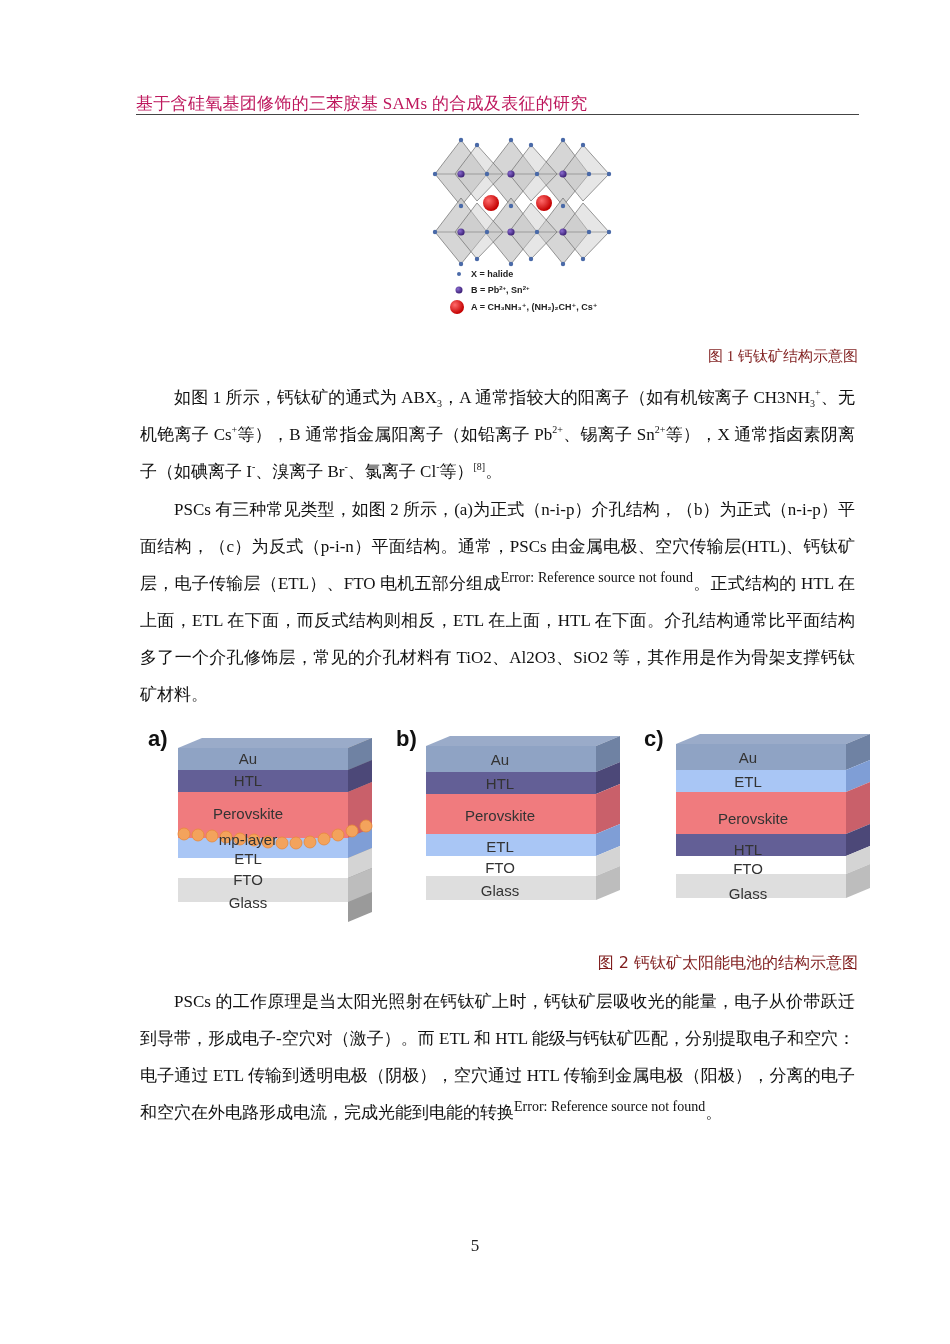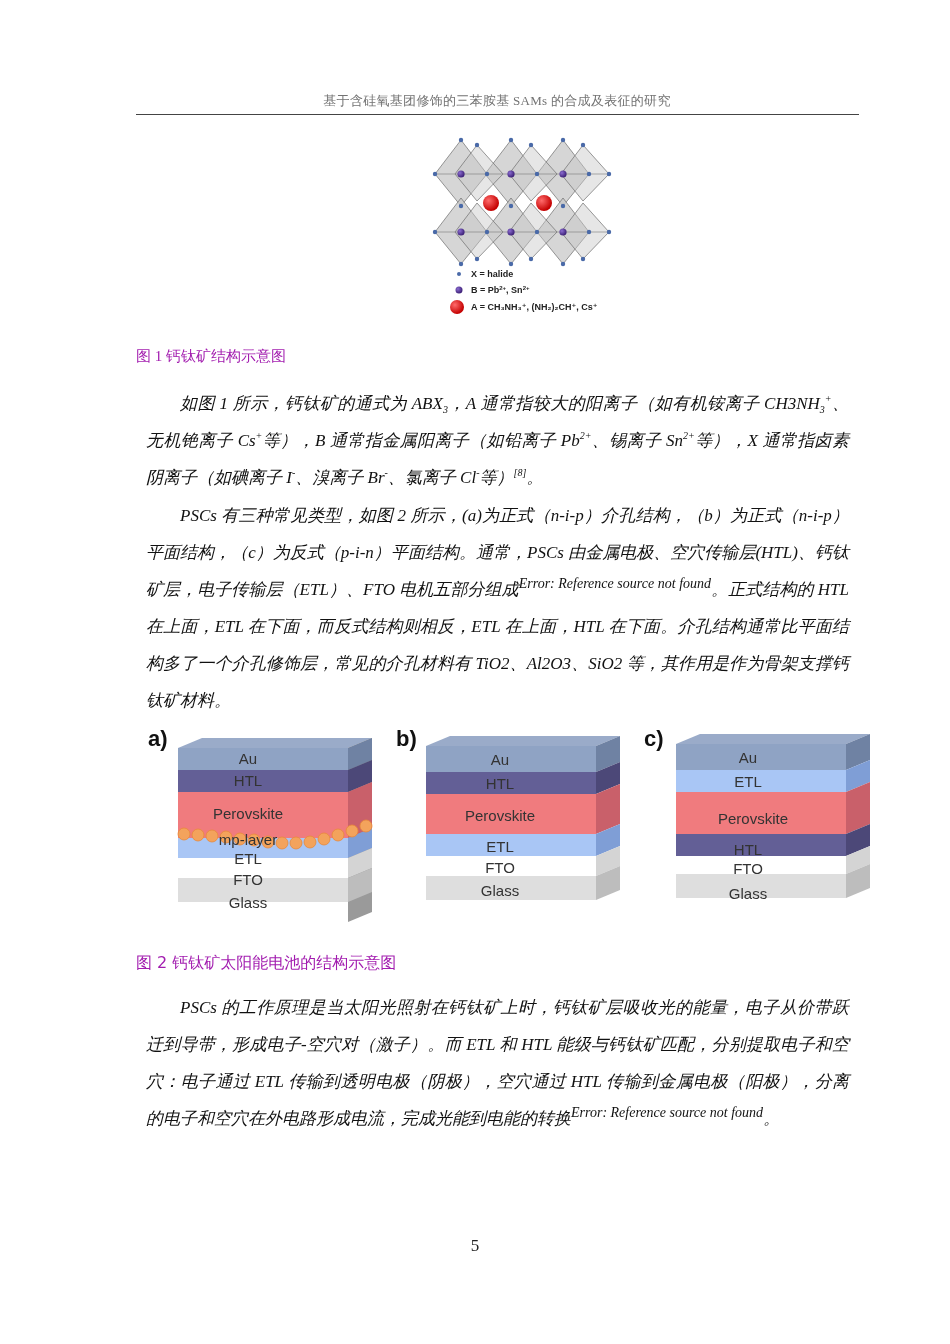--- a/index.html
+++ b/index.html
@@ -1,25 +1,25 @@
 <!DOCTYPE html>
 <html><head>
 <meta charset="utf-8">
 <style>
   html, body { margin:0; padding:0; background:#ffffff; }
   body { width:950px; height:1344px; position:relative; overflow:hidden;
          font-family:"Liberation Serif","DejaVu Serif",serif; color:#111; }
-  .header { position:absolute; left:136px; top:92px; width:722px; text-align:center;
-            font-size:13px; letter-spacing:0.3px; color:#737373; }
+  .header { position:absolute; left:136px; top:92px; width:722px; 
+            font-size:17px; letter-spacing:0.3px; color:#be185d; }
   .header-rule { position:absolute; left:136px; top:114px; width:723px; height:1px; background:#444; }
   .fig1 { position:absolute; left:425px; top:135px; width:190px; height:185px; }
-  .cap { position:absolute; left:136px; width:722px; text-align:left; font-size:15px; color:#a21caf; }
+  .cap { position:absolute; left:136px; width:722px; text-align:right; font-size:15px; color:#7f1d1d; }
   .para { position:absolute; left:136px; width:723px; font-size:17px; line-height:37px;
           text-align:justify; color:#111; }
-  .para p { margin:10px; text-indent:2em;font-style:italic; }
+  .para p { margin:4px; text-indent:2em; }
   sup, sub { font-size:10px; line-height:0; }
   .err { font-size:14px; vertical-align:super; line-height:0; }
   .fig2 { position:absolute; left:140px; top:722px; width:740px; height:210px; }
   .panel { position:absolute; top:0; width:250px; height:210px; }
   .plabel { position:absolute; left:8px; top:4px; font-family:"Liberation Sans","DejaVu Sans",sans-serif;
             font-weight:bold; font-size:22px; color:#111; }
   .layer-text { font-family:"Liberation Sans","DejaVu Sans",sans-serif; font-size:15px; fill:#333; }
   .pageno { position:absolute; left:0; width:950px; top:1236px; text-align:center; font-size:17px; color:#222; }
   .legend-text { font-family:"Liberation Sans","DejaVu Sans",sans-serif; font-size:9px; font-weight:bold; fill:#222; }
 </style>

